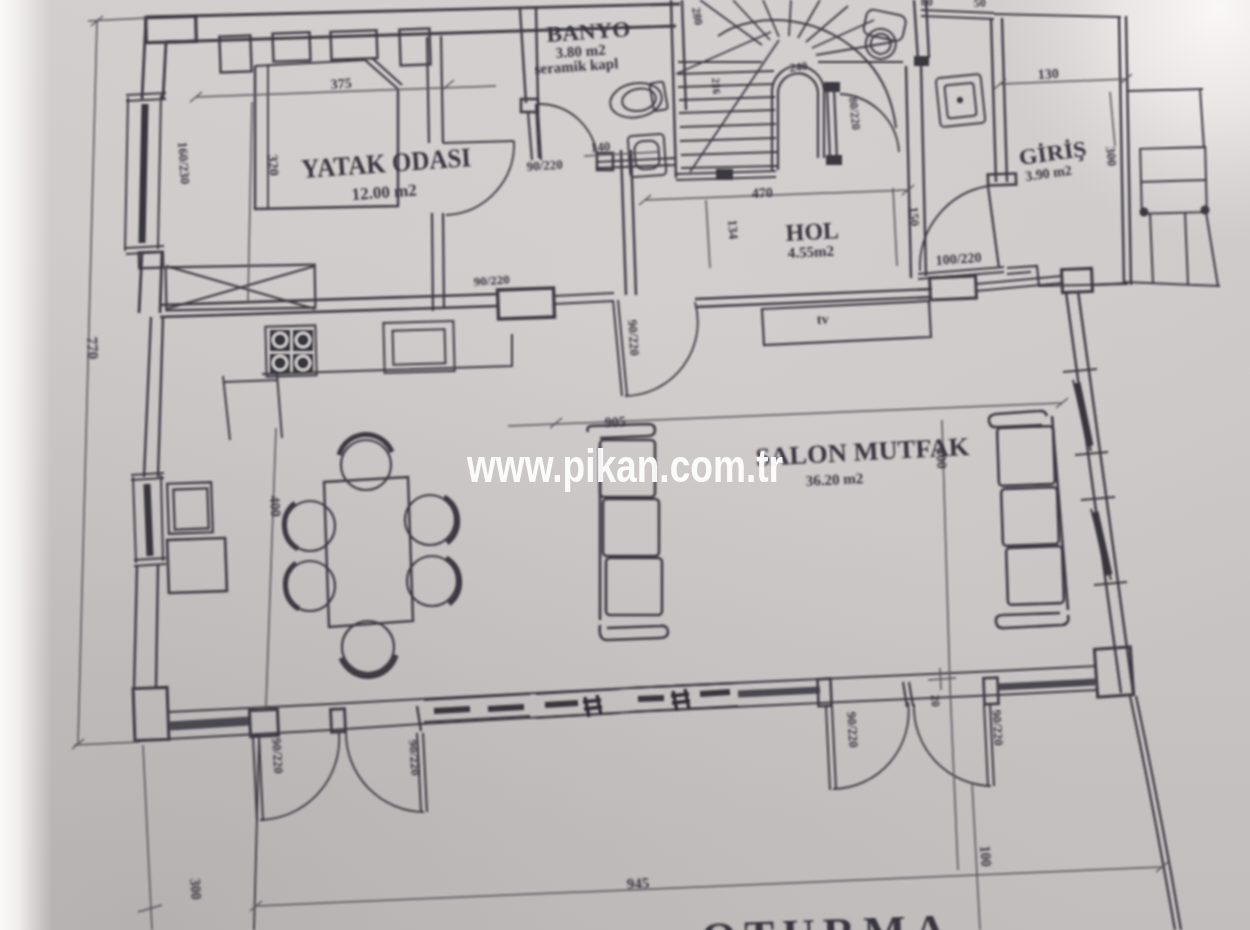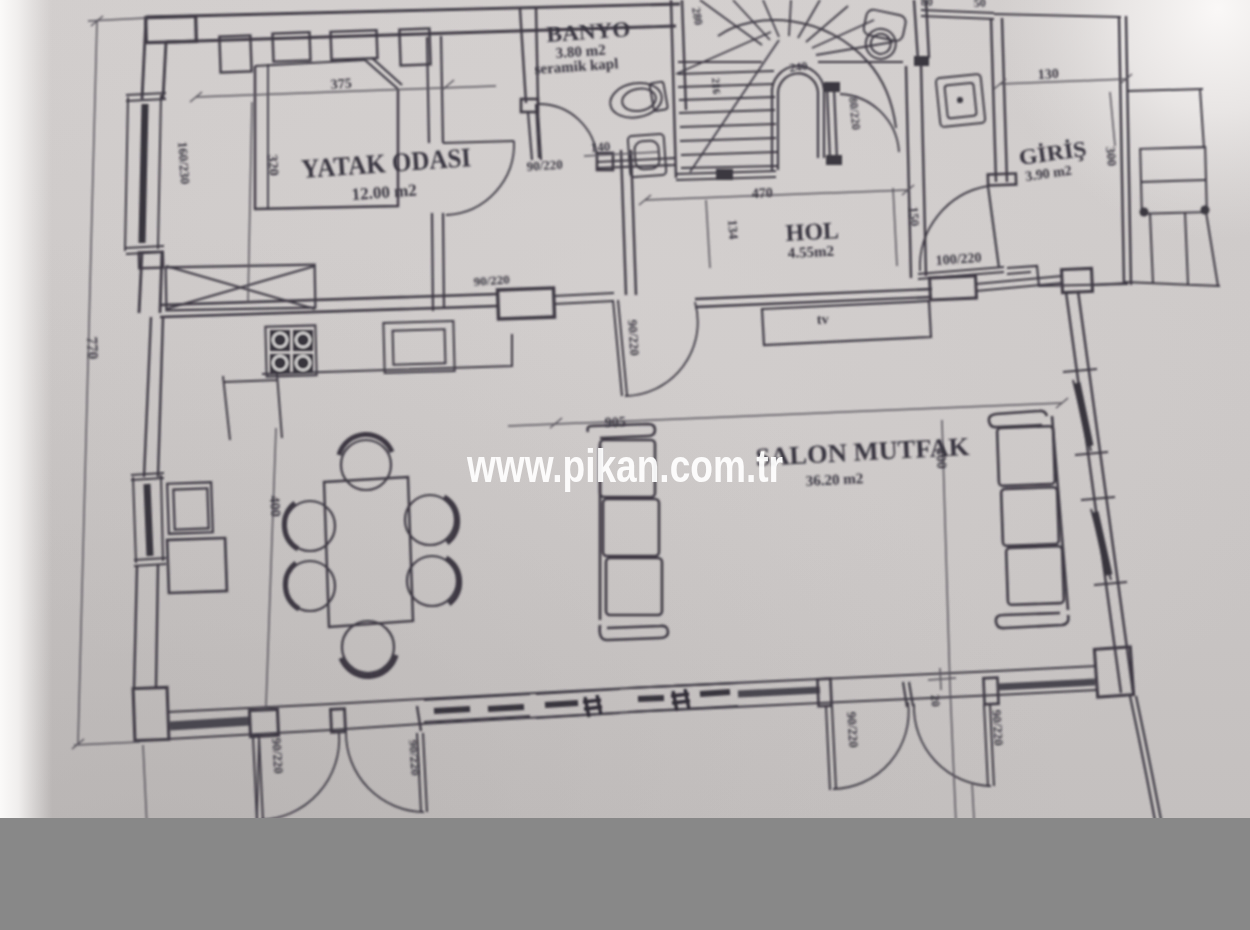--- a/index.html
+++ b/index.html
@@ -1,16 +1,16 @@
 <!DOCTYPE html>
 <html><head>
 <meta charset="utf-8">
 <style>
 html,body{margin:0;padding:0;background:#888;}
-.page{position:relative;width:1250px;height:818px;overflow:hidden;font-family:"Liberation Serif",serif;}
+.page{position:relative;width:1250px;height:930px;overflow:hidden;font-family:"Liberation Serif",serif;}
 svg{display:block}
 </style>
 </head>
 <body>
 <div class="page">
 <svg width="1250" height="930" viewBox="0 0 1250 930">
 <defs>
 <linearGradient id="paperv" x1="0" y1="0" x2="0" y2="1">
 <stop offset="0" stop-color="#d2cecd"></stop>
 <stop offset="0.45" stop-color="#cbc7c6"></stop>

